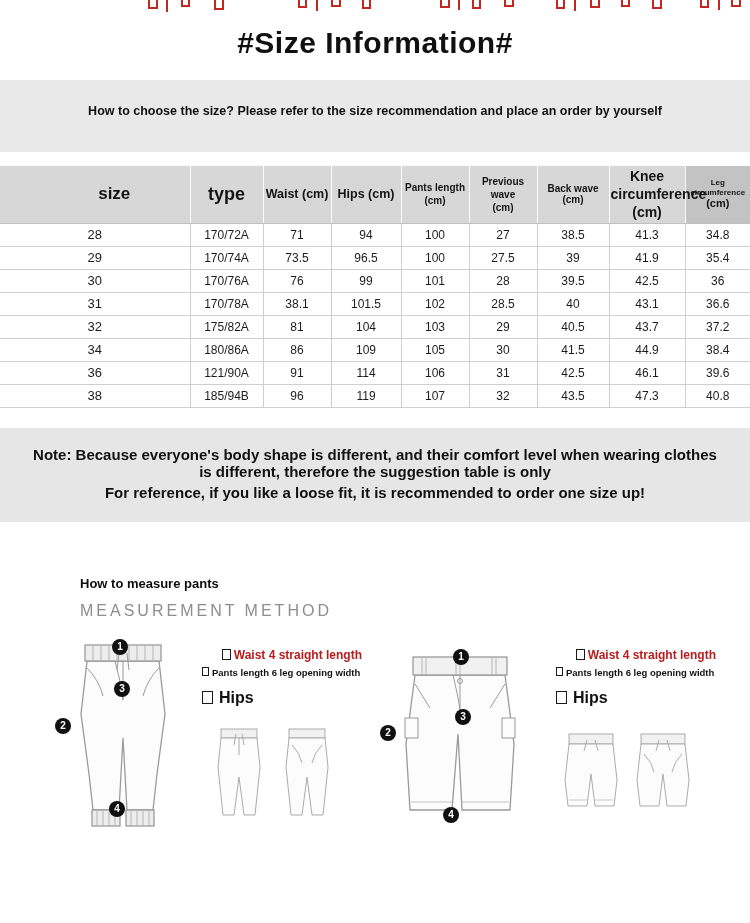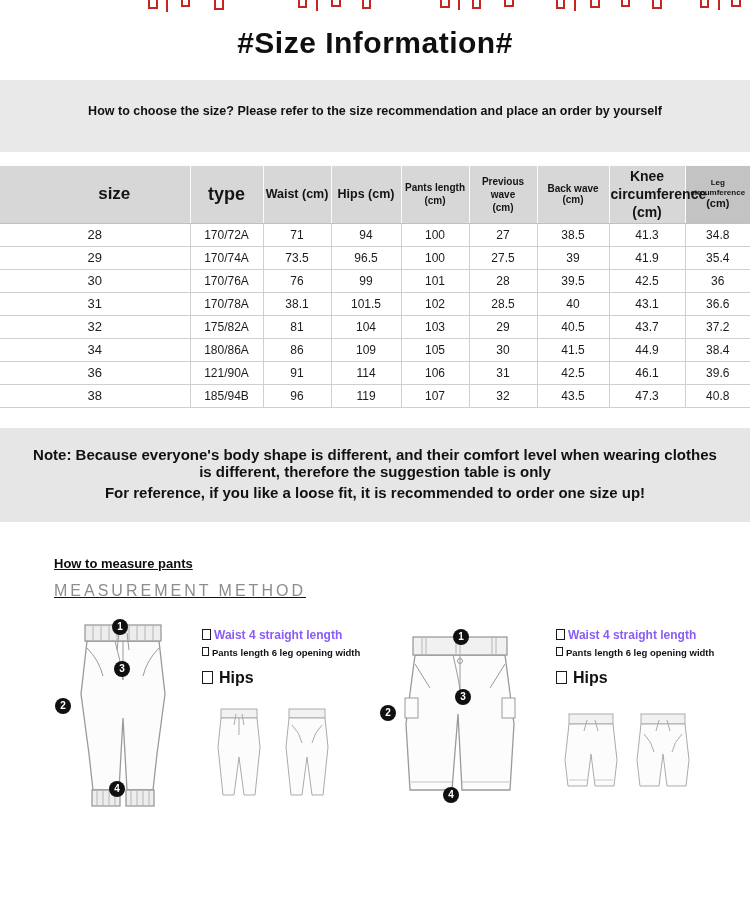--- a/index.html
+++ b/index.html
@@ -43,35 +43,35 @@
     font-size: 12px; color: #1c1c1c; vertical-align: middle;
   }
   .size-table td.cell-size { font-size: 13px; }
   .size-table td:first-child { border-left: none; }
   .size-table td:last-child { border-right: none; }
 
   .note { margin-top: 20px; background: #e6e6e6; padding: 18px 28px 21px; text-align: center; }
   .note-line1, .note-line2 { font-size: 15px; font-weight: 700; color: #111; }
   .note-line2 { margin-top: 4px; }
 
-  .measure { margin-top: 34px; padding-left: 54px; text-decoration: underline; }
+  .measure { margin-top: 54px; padding-left: 80px; }
   .measure-heading { font-size: 13px; font-weight: 700; color: #0e0e0e; }
   .measure-sub { margin-top: 11px; font-size: 16px; font-weight: 500; color: #8d8d8d; letter-spacing: 3px; }
 
   .diagram { position: relative; height: 262px; margin-top: 8px; }
   .art { position: absolute; }
 
   .marker {
     position: absolute; width: 16px; height: 16px; border-radius: 50%;
     background: #101010; color: #fff; font-size: 10px; font-weight: 700;
     display: flex; align-items: center; justify-content: center;
   }
 
   .legend { position: absolute; width: 160px; }
-  .legend .l1 { font-size: 12px; font-weight: 700; color: #8b5cf6; white-space: nowrap; }
+  .legend .l1 { font-size: 12px; font-weight: 700; color: #b91c1c; white-space: nowrap; text-align: right; }
   .legend .l2 { font-size: 9.5px; font-weight: 700; color: #111; margin-top: 5px; white-space: nowrap; }
   .legend .l3 { font-size: 16px; font-weight: 700; color: #111; margin-top: 11px; }
 
   .tofu { display: inline-block; width: 9px; height: 11px; border: 1px solid #1a1a1a;
           margin-right: 3px; vertical-align: -1px; }
   .tofu.sm { width: 7px; height: 9px; vertical-align: 0; }
   .tofu.md { width: 11px; height: 13px; margin-right: 6px; vertical-align: -1px; }
 </style>
 </head>
 <body>

